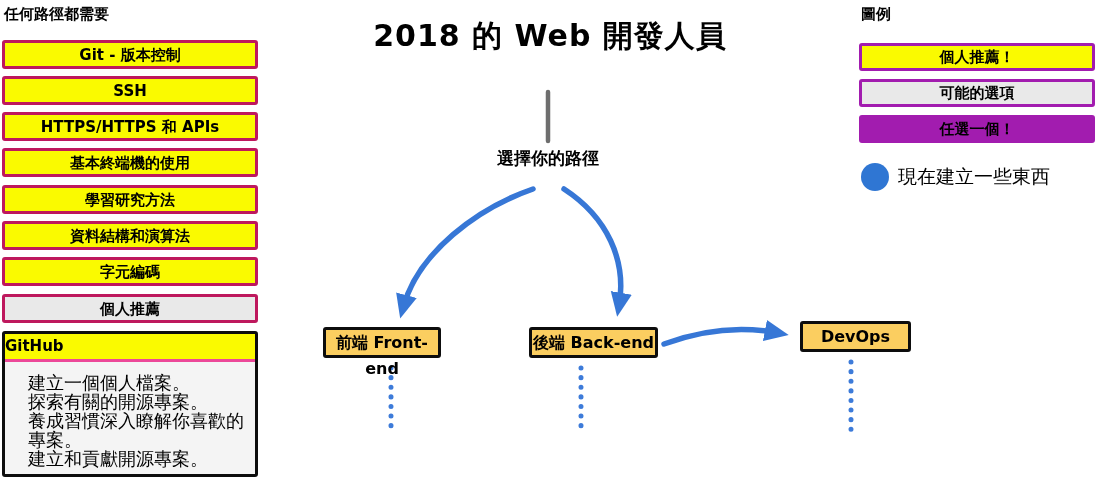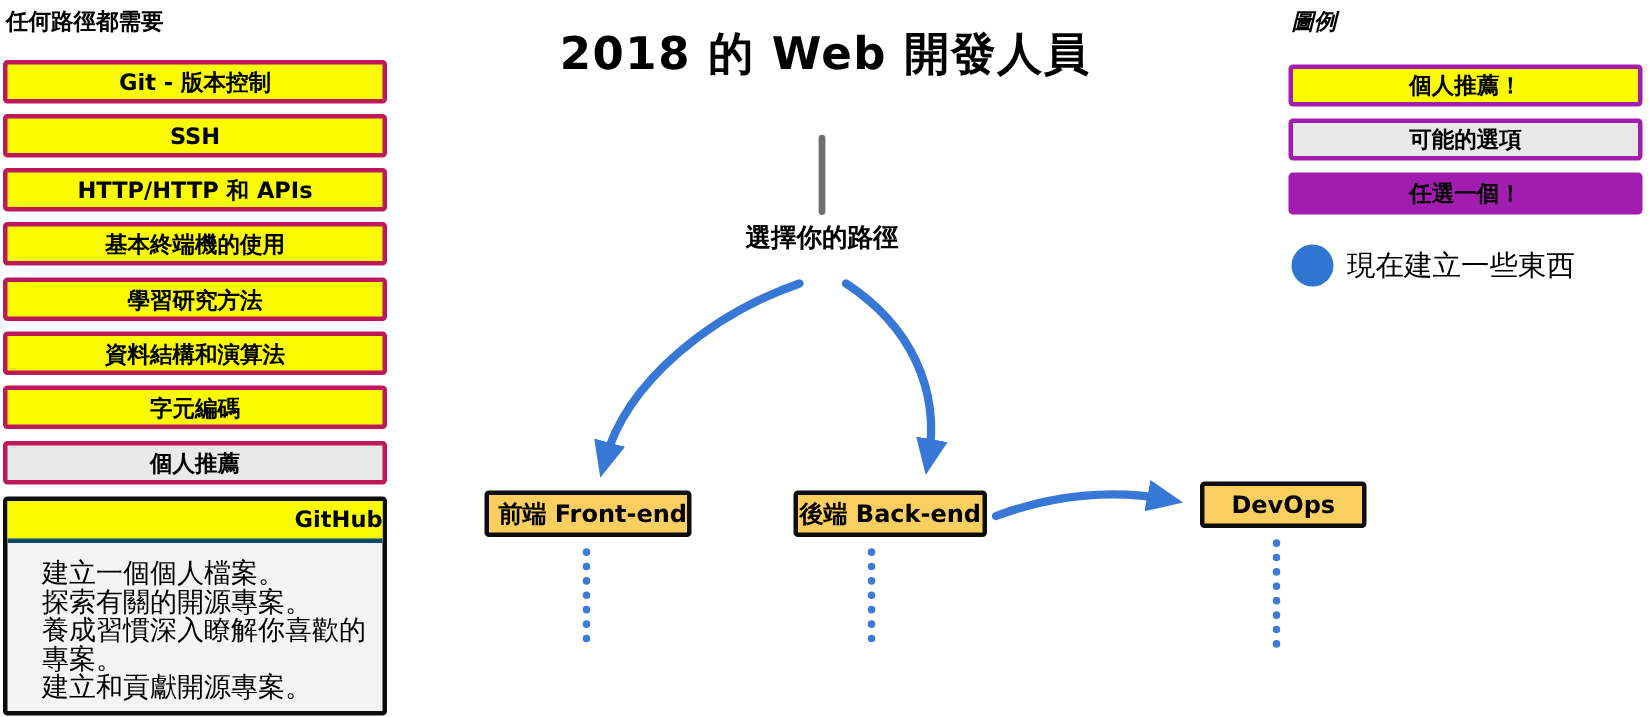--- a/index.html
+++ b/index.html
@@ -51,22 +51,22 @@
     box-sizing: border-box;
     border: 3px solid #0d0d0d;
     border-radius: 3px;
     background: #f4f4f4;
   }
   .github-header {
     box-sizing: border-box;
     width: 100%;
     height: 28px;
     background: #fafa00;
-    border-bottom: 3px solid #0c4a6e;
-    text-align: right;
+    border-bottom: 3px solid #ec4899;
+    text-align: left;
     line-height: 25px;
     font-size: 15px;
     font-weight: bold;
   }
   .github-notes {
     padding: 11px 8px 0 23px;
     font-size: 18px;
     line-height: 19px;
   }
   
@@ -92,30 +92,29 @@
     box-sizing: border-box;
     height: 31px;
     background: #fbce60;
     border: 3px solid #0d0d0d;
     border-radius: 3px;
     text-align: center;
     line-height: 26px;
     font-size: 16px;
     font-weight: bold;
   }
-  .path-frontend { left: 323px; top: 327px; width: 138px; text-align: right; }
+  .path-frontend { left: 323px; top: 327px; width: 118px; }
   .path-backend  { left: 529px; top: 327px; width: 129px; }
   .path-devops   { left: 800px; top: 321px; width: 111px; }
   
   .legend-title {
     position: absolute;
     left: 861px; top: 5px;
     font-size: 15px;
     font-weight: bold;
-    font-style: italic;
   }
   .legend-box {
     position: absolute;
     left: 859px;
     width: 236px;
     height: 28px;
     box-sizing: border-box;
     border: 3px solid #a21caf;
     border-radius: 3px;
     text-align: center;
@@ -157,21 +156,21 @@
 
     <path d="M391,368 V434" fill="none" stroke="#3d7bd9" stroke-width="5" stroke-linecap="round" stroke-dasharray="0.1 9.5"></path>
     <path d="M581,368 V434" fill="none" stroke="#3d7bd9" stroke-width="5" stroke-linecap="round" stroke-dasharray="0.1 9.5"></path>
     <path d="M851,362 V438" fill="none" stroke="#3d7bd9" stroke-width="5" stroke-linecap="round" stroke-dasharray="0.1 9.5"></path>
   </svg>
 
   <div class="left-title">任何路徑都需要</div>
 
   <div class="req-box v-yellow" style="top:40px">Git - 版本控制</div>
   <div class="req-box v-yellow" style="top:76px">SSH</div>
-  <div class="req-box v-yellow" style="top:112px">HTTP/HTTP 和 APIs</div>
+  <div class="req-box v-yellow" style="top:112px">HTTPS/HTTPS 和 APIs</div>
   <div class="req-box v-yellow" style="top:148px">基本終端機的使用</div>
   <div class="req-box v-yellow" style="top:185px">學習研究方法</div>
   <div class="req-box v-yellow" style="top:221px">資料結構和演算法</div>
   <div class="req-box v-yellow" style="top:257px">字元編碼</div>
   <div class="req-box v-gray" style="top:294px">個人推薦</div>
 
   <div class="github-box">
     <div class="github-header">GitHub</div>
     <div class="github-notes">
       <div>建立一個個人檔案。</div>

